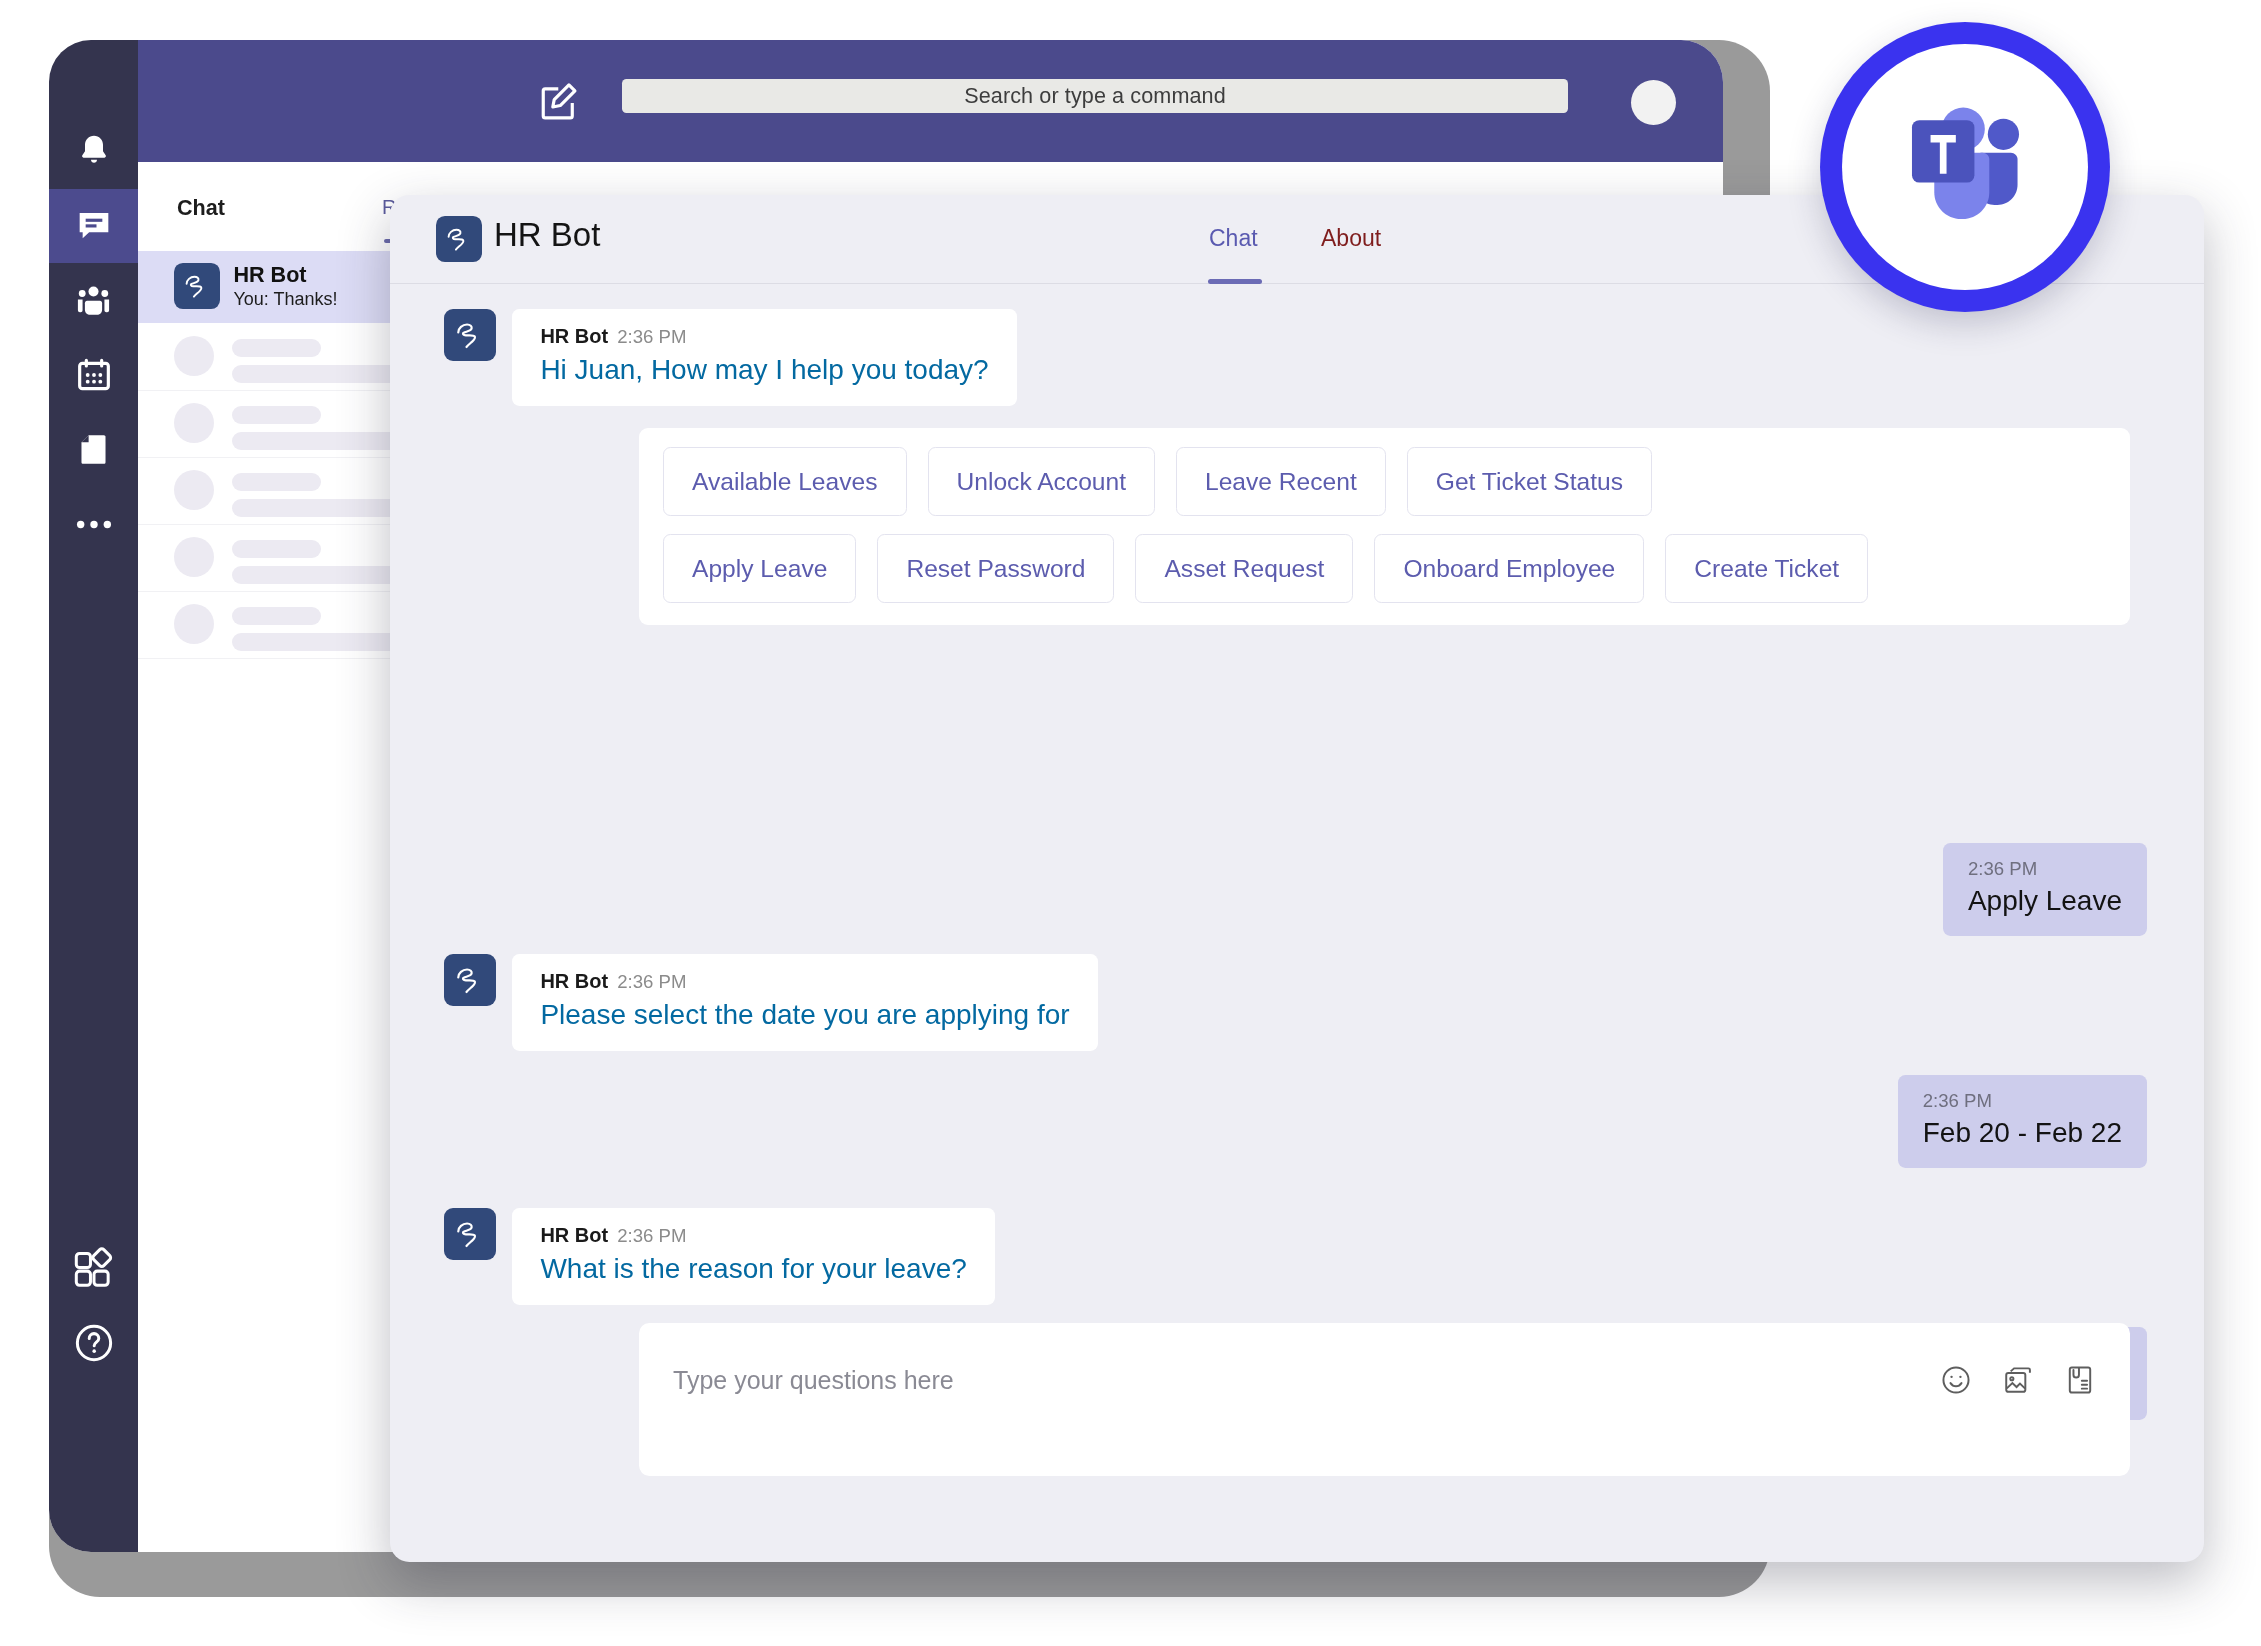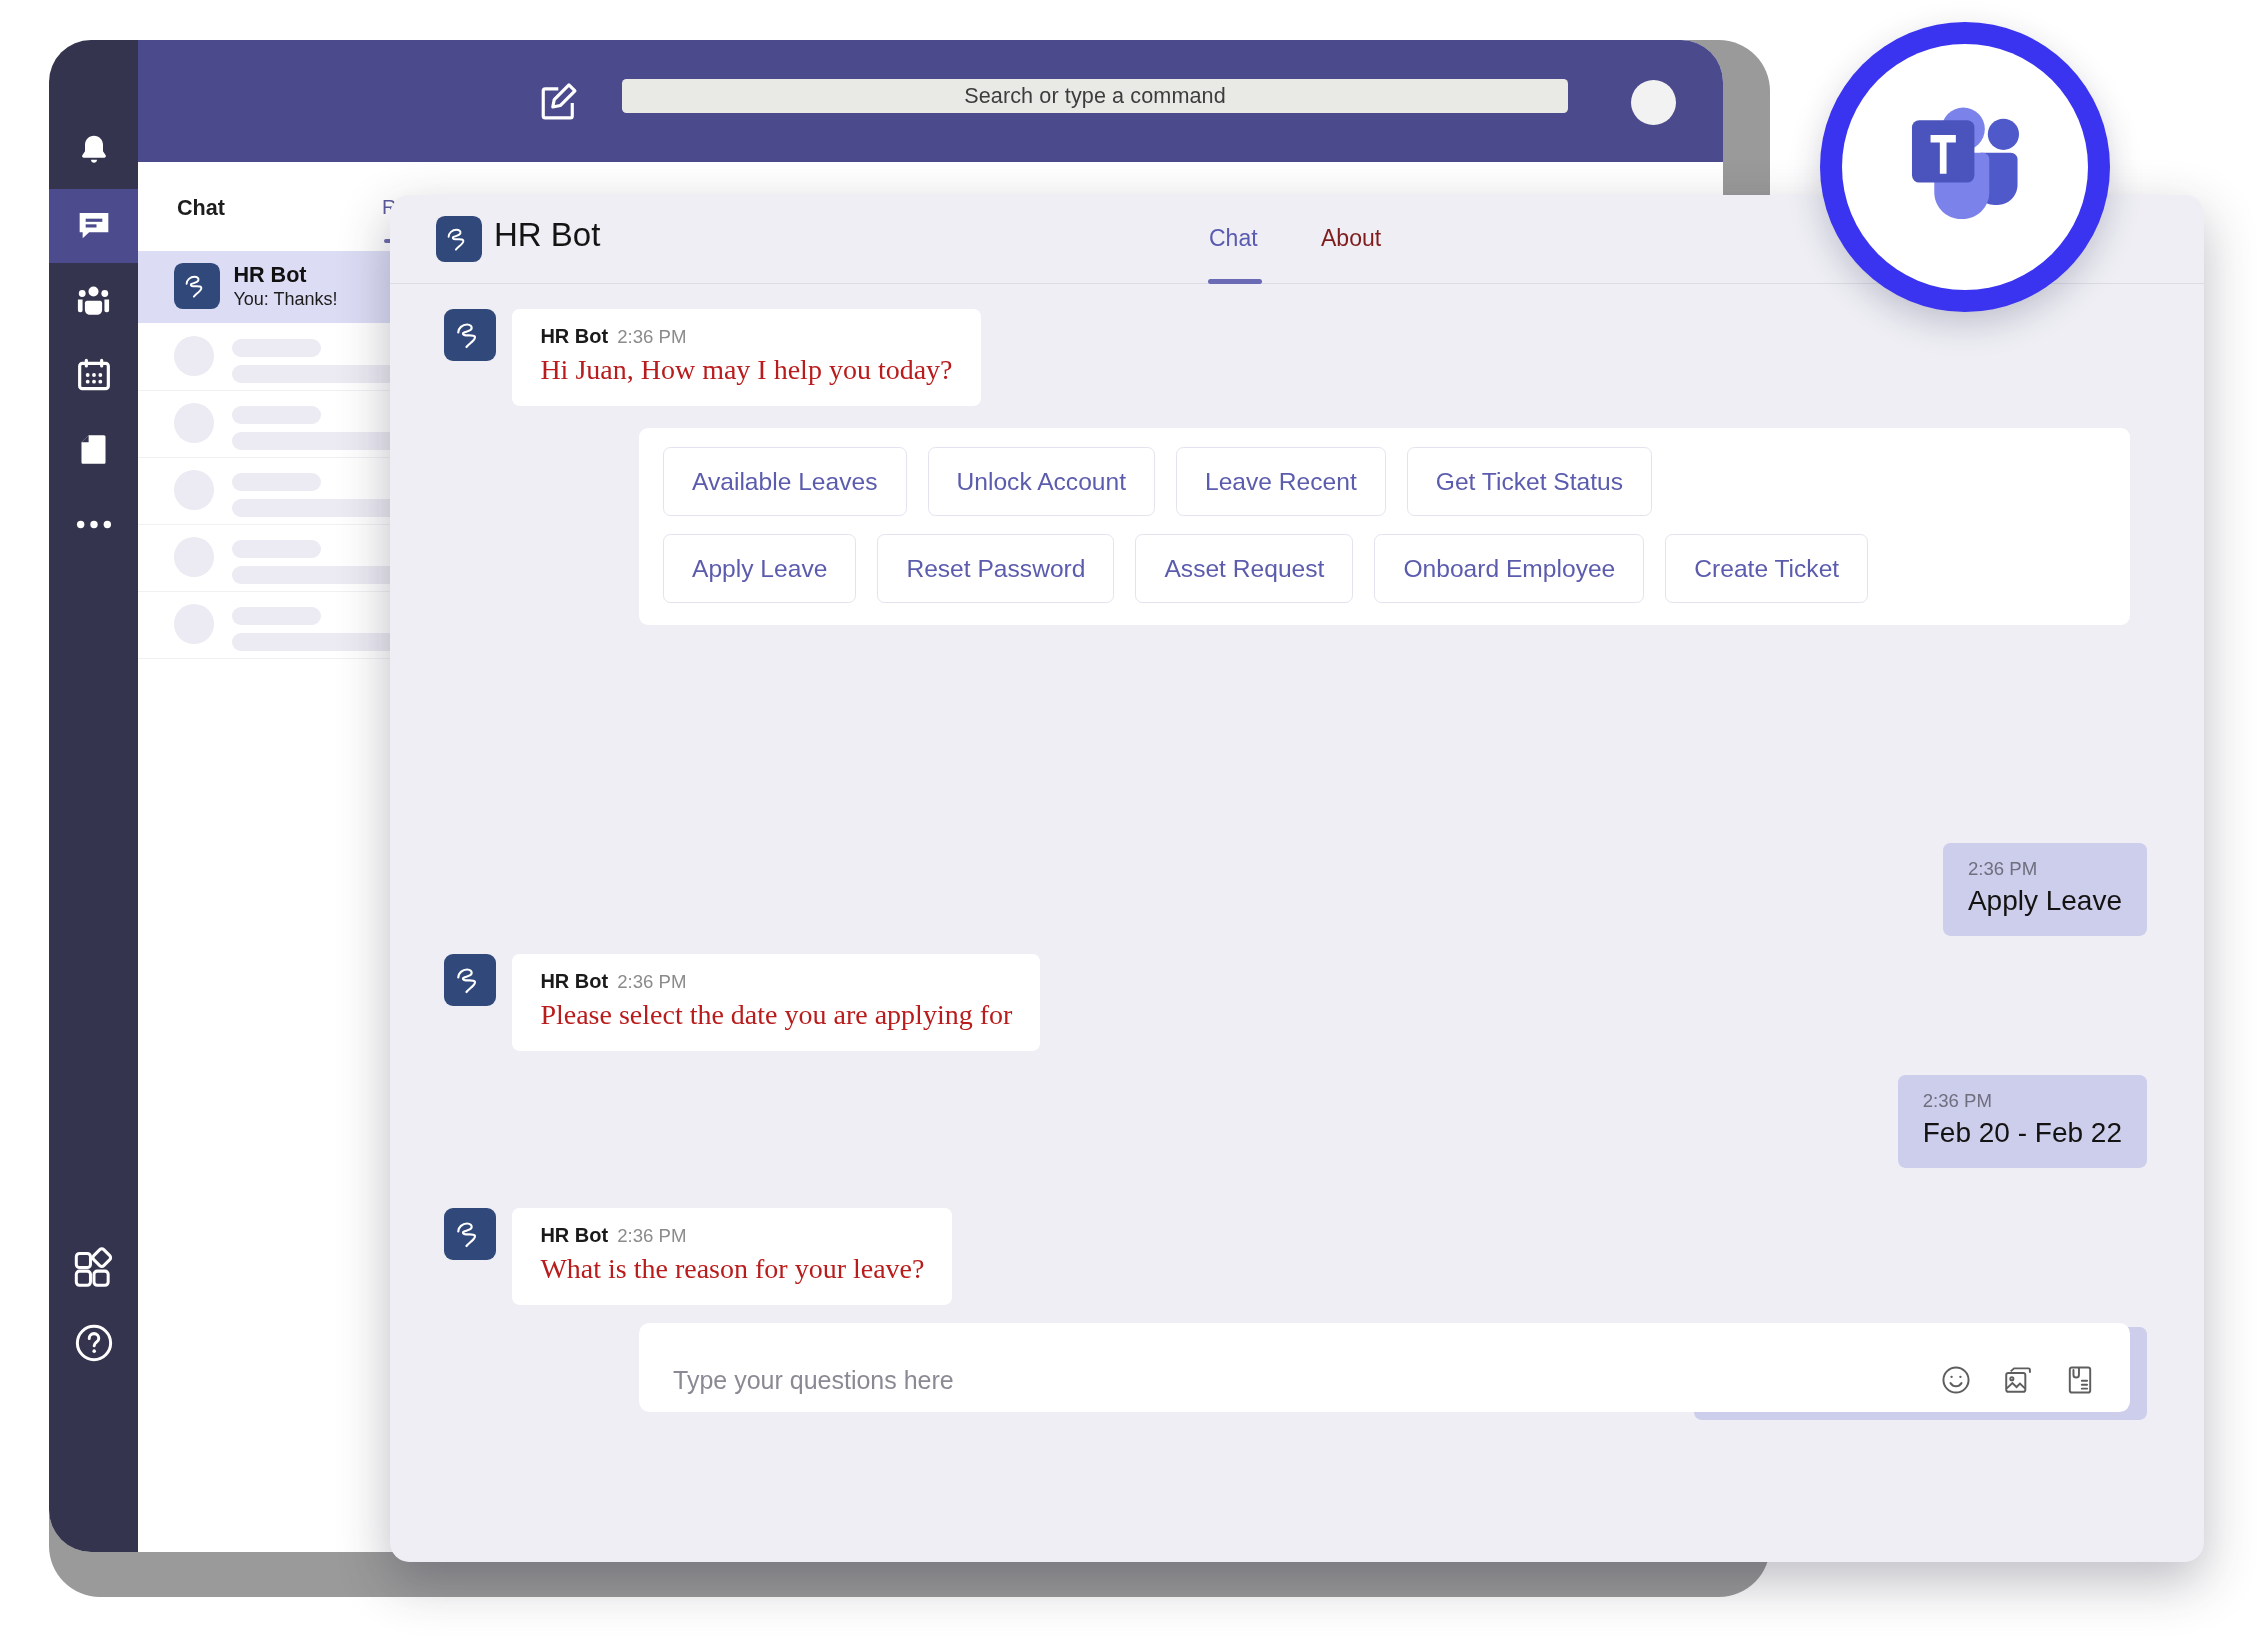--- a/index.html
+++ b/index.html
@@ -98,21 +98,21 @@
   .msg-bot{position:absolute;display:flex;align-items:flex-start;}
   .bot-av{width:52px;height:52px;border-radius:9px;background:#31497a;flex:0 0 auto;
           display:flex;align-items:center;justify-content:center;}
   .bubble-bot{
     margin-left:16.4px;background:#ffffff;border-radius:7.4px;
     padding:16.4px 28px 19.4px 28px;box-sizing:border-box;
   }
   .meta{white-space:nowrap;margin-bottom:6px;}
   .meta .who{font-size:20px;font-weight:bold;color:#1a1a1a;}
   .meta .tm{font-size:18.6px;color:#8b8b8b;margin-left:9px;}
-  .bubble-bot .body{font-size:28px;color:#b91c1c;white-space:nowrap;font-family:Liberation Serif, serif;}
+  .bubble-bot .body{font-size:28px;color:#0369a1;white-space:nowrap;}
 
   
   .sugg-card{
     position:absolute;left:639px;top:450px;width:1491px;
     background:#ffffff;border-radius:9px;padding:19.4px 24px 22.3px 24px;box-sizing:border-box;
   }
   .sugg-row{display:flex;gap:21px;margin-bottom:18px;}
   .sugg-row:last-child{margin-bottom:0;}
   .sugg-btn{
     border:1.5px solid #e3e3ef;border-radius:7.4px;background:#fff;
@@ -125,21 +125,21 @@
   
   .bubble-user{
     position:absolute;background:#cdcdec;border-radius:7.4px;
     padding:15px 25px 19.4px 25px;box-sizing:border-box;text-align:left;
   }
   .bubble-user .tm{font-size:18.6px;color:#6f6f7f;display:block;margin-bottom:4.5px;}
   .bubble-user .body{font-size:28px;color:#131313;white-space:nowrap;}
 
   
   .composer{
-    position:absolute;left:639px;top:1411px;width:1491px;height:89px;
+    position:absolute;left:639px;top:1411px;width:1491px;height:153px;
     background:#ffffff;border-radius:10.4px;
   }
   .composer .ph{position:absolute;left:34px;top:43px;font-size:25px;color:#8a8a94;}
   .composer .icons{position:absolute;right:33px;top:40px;display:flex;gap:28px;align-items:center;}
 
   
   .badge{
     position:absolute;left:1820px;top:22.3px;width:290px;height:290px;border-radius:50%;
     background:#3a33ef;display:flex;align-items:center;justify-content:center;
     box-shadow:0 12px 33px rgba(40,40,80,.22);

